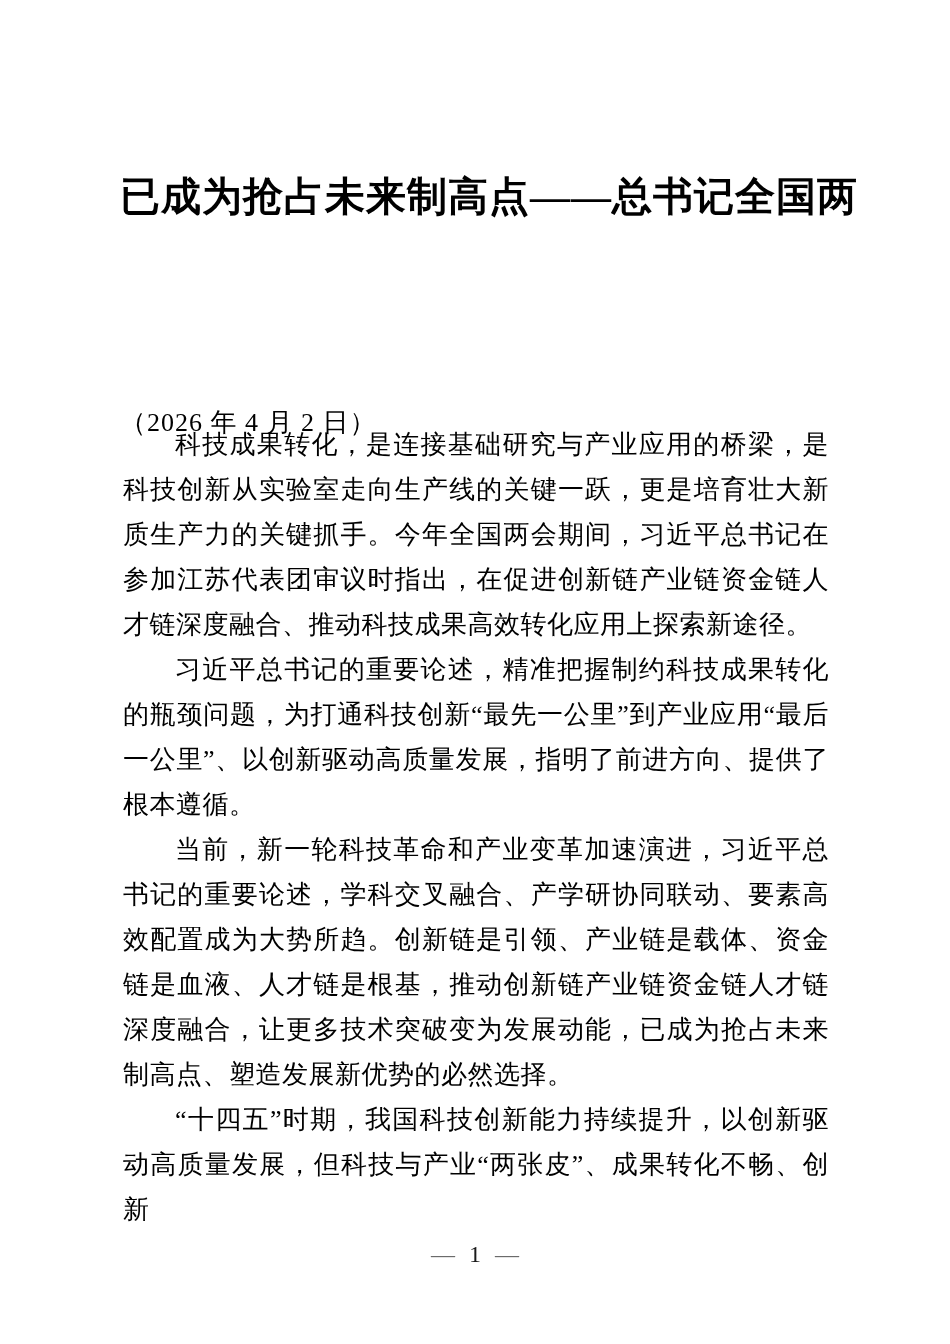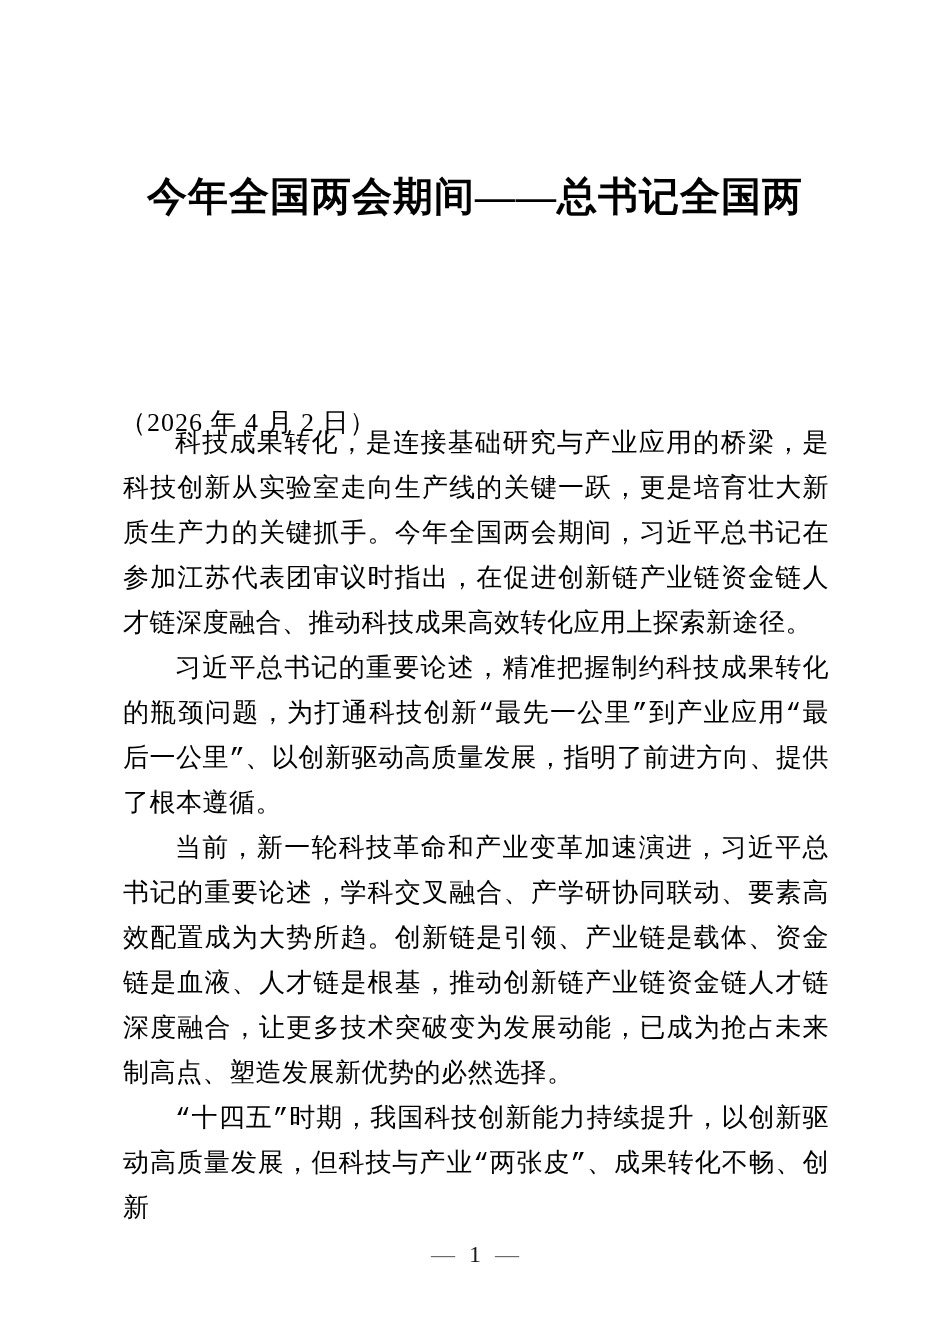--- a/index.html
+++ b/index.html
@@ -42,21 +42,20 @@
   }
   .doc-body {
     position: absolute;
     top: 422px;
     left: 123px;
     width: 706px;
     font-size: 26px;
     line-height: 45px;
     text-align: justify;
     letter-spacing: 0.5px;
-    font-family: Liberation Mono, monospace;
   }
   .doc-body p {
     margin: 0;
     padding: 0;
     text-indent: 2em;
   }
   .page-footer {
     position: absolute;
     top: 1239px;
     left: 0;
@@ -74,21 +73,21 @@
   .page-num {
     color: #1a1a1a;
   }
 </style>
 </head>
 <body>
 
 <div class="page">
 
   <div class="doc-title">
-    <div class="title-line">今年全国两会期间——总书记全国两</div>
+    <div class="title-line">已成为抢占未来制高点——总书记全国两</div>
   </div>
 
   <div class="date-line">（2026 年 4 月 2 日）</div>
 
   <div class="doc-body">
     <p>科技成果转化，是连接基础研究与产业应用的桥梁，是科技创新从实验室走向生产线的关键一跃，更是培育壮大新质生产力的关键抓手。今年全国两会期间，习近平总书记在参加江苏代表团审议时指出，在促进创新链产业链资金链人才链深度融合、推动科技成果高效转化应用上探索新途径。</p>
     <p>习近平总书记的重要论述，精准把握制约科技成果转化的瓶颈问题，为打通科技创新“最先一公里”到产业应用“最后一公里”、以创新驱动高质量发展，指明了前进方向、提供了根本遵循。</p>
     <p>当前，新一轮科技革命和产业变革加速演进，习近平总书记的重要论述，学科交叉融合、产学研协同联动、要素高效配置成为大势所趋。创新链是引领、产业链是载体、资金链是血液、人才链是根基，推动创新链产业链资金链人才链深度融合，让更多技术突破变为发展动能，已成为抢占未来制高点、塑造发展新优势的必然选择。</p>
     <p>“十四五”时期，我国科技创新能力持续提升，以创新驱动高质量发展，但科技与产业“两张皮”、成果转化不畅、创新</p>
   </div>

